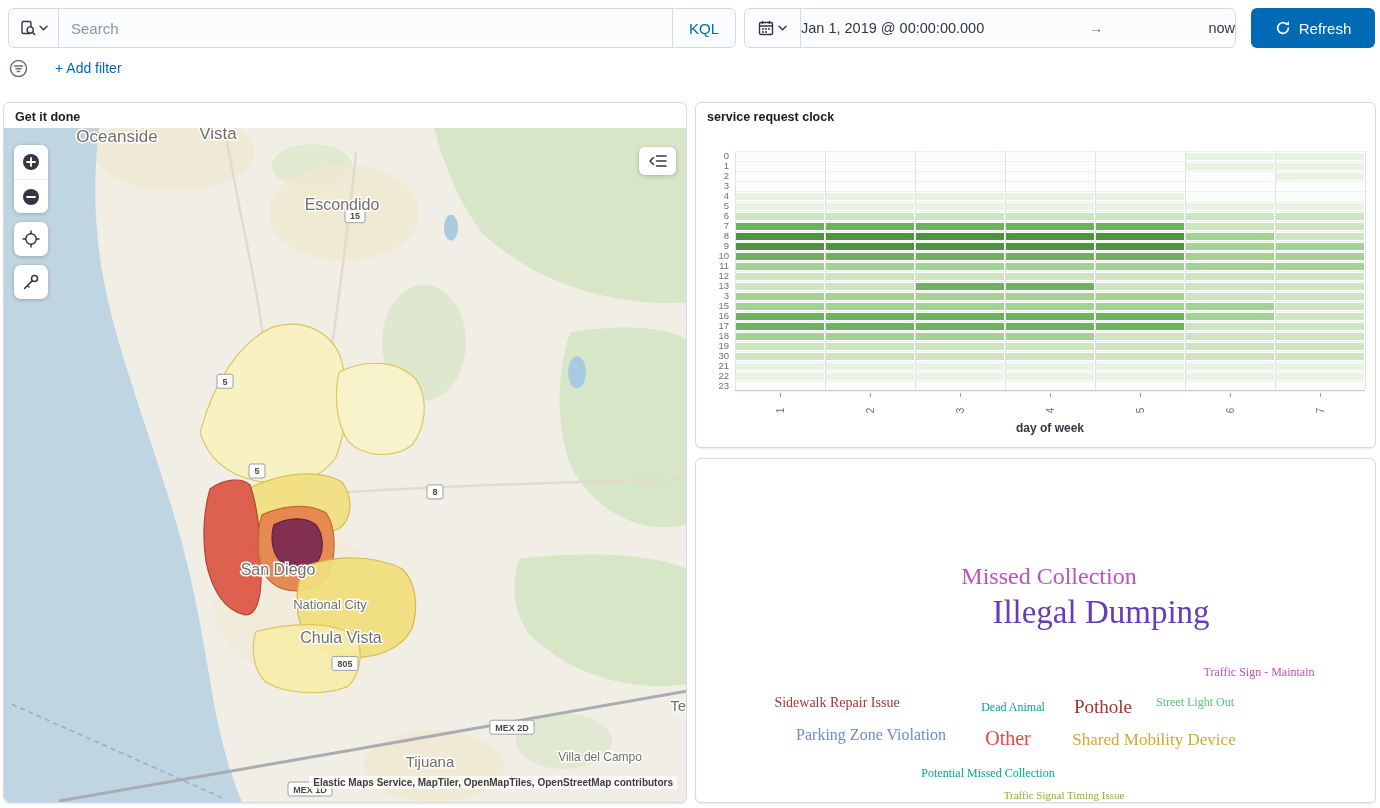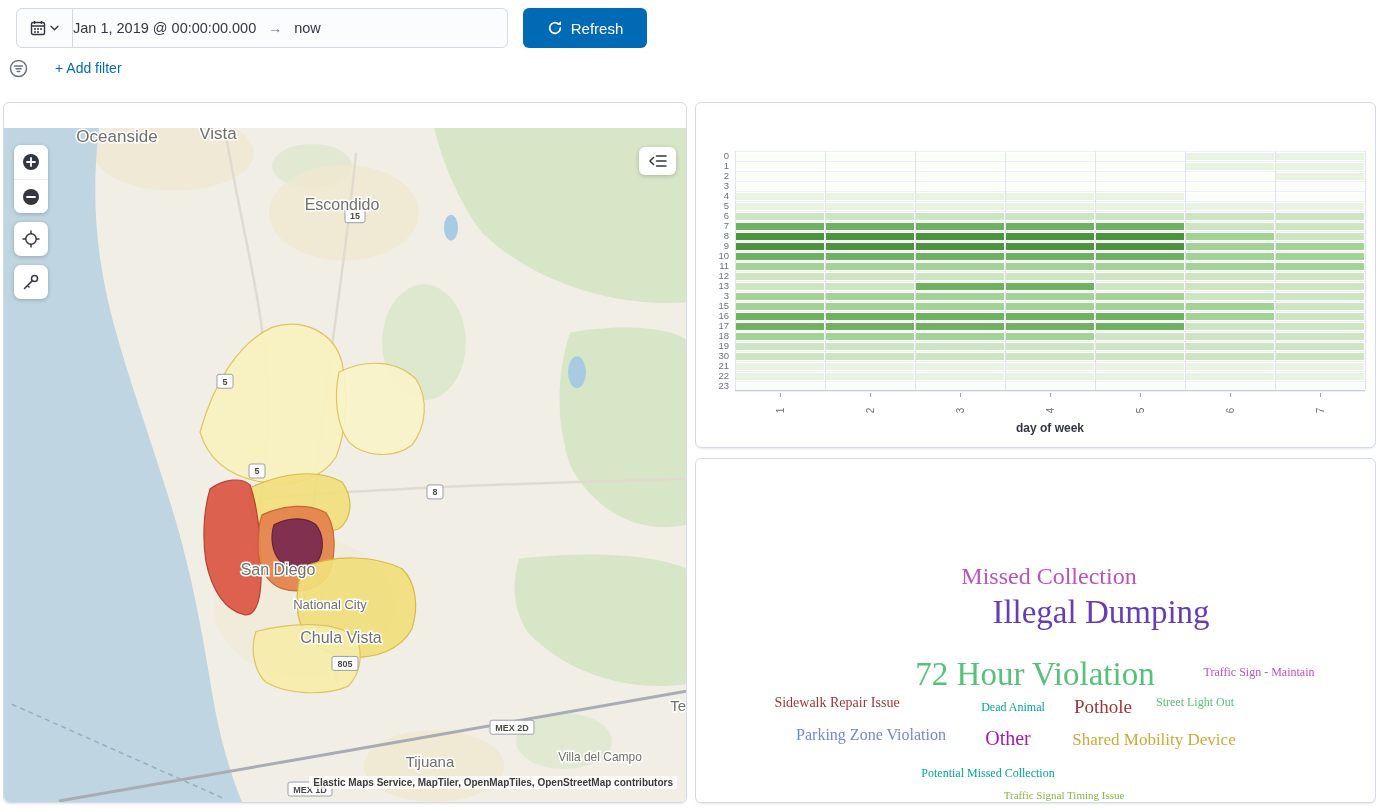--- a/index.html
+++ b/index.html
@@ -15,21 +15,21 @@
                      background:transparent; border:none; border-right:1px solid #d3dae6; cursor:pointer; }
   .search-input { flex:1; border:none; outline:none; background:transparent; font-size:15px;
                   padding:0 12px; color:#343741; font-family:"Liberation Sans",sans-serif; }
   .search-input::placeholder { color:#8b95a5; }
   .kql-btn { border:none; border-left:1px solid #d3dae6; background:transparent; color:#006bb4;
              font-size:15px; padding:0 16px; cursor:pointer; font-family:"Liberation Sans",sans-serif; }
   .date-group { margin-left:8px; width:492px; height:40px; display:flex; align-items:stretch;
                 border:1px solid #d3dae6; border-radius:6px; background:#fbfcfd; }
   .date-quick-btn { width:56px; display:flex; align-items:center; justify-content:center; gap:4px;
                     background:transparent; border:none; border-right:1px solid #d3dae6; cursor:pointer; }
-  .date-display { flex:1; display:flex; align-items:center; justify-content:flex-start; gap:12px;
+  .date-display { flex:1; display:flex; align-items:center; justify-content:space-between; gap:12px;
                   font-size:14.5px; color:#343741; }
   .date-btn { background:transparent; border:none; font-size:14.5px; color:#343741; cursor:pointer;
               font-family:"Liberation Sans",sans-serif; }
   .range-arrow { color:#69707d; font-size:14px; }
   .refresh-btn { margin-left:15px; width:124px; height:40px; background:#006bb4; border:none;
                  border-radius:6px; color:#fff; font-size:15px; display:flex; align-items:center;
                  justify-content:center; gap:8px; cursor:pointer; font-family:"Liberation Sans",sans-serif; }
 
   
   .filter-bar { position:absolute; left:8px; top:56px; height:24px; display:flex; align-items:center; }
@@ -85,20 +85,34 @@
   #tagcloud { position:absolute; inset:0; }
   .tag { position:absolute; transform:translate(-50%,-50%); white-space:nowrap; cursor:pointer;
          font-family:Liberation Serif, serif;margin-top:42px; }
 </style>
 </head>
 <body>
 
 <div class="page">
 
   <div class="top-bar">
+    <div class="search-group">
+      <button class="saved-query-btn">
+        <svg width="16" height="16" viewBox="0 0 16 16">
+          <rect x="2" y="1.5" width="9" height="12" rx="1.5" fill="none" stroke="#343741" stroke-width="1.4"></rect>
+          <circle cx="10.2" cy="10" r="3.1" fill="#fff" stroke="#343741" stroke-width="1.4"></circle>
+          <path d="M12.4 12.3 L14.6 14.5" stroke="#343741" stroke-width="1.6" stroke-linecap="round"></path>
+        </svg>
+        <svg width="9" height="6" viewBox="0 0 9 6">
+          <path d="M1 1.3 L4.5 4.7 L8 1.3" fill="none" stroke="#343741" stroke-width="1.4" stroke-linecap="round"></path>
+        </svg>
+      </button>
+      <input class="search-input" type="text" placeholder="Search" style="">
+      <button class="kql-btn">KQL</button>
+    </div>
 
     <div class="date-group">
       <button class="date-quick-btn">
         <svg width="16" height="16" viewBox="0 0 16 16">
           <rect x="1.5" y="2.5" width="13" height="12" rx="1.5" fill="none" stroke="#343741" stroke-width="1.4"></rect>
           <path d="M4.5 1 v3 M11.5 1 v3 M1.5 6 h13" stroke="#343741" stroke-width="1.4"></path>
           <path d="M4 9 h2 M7 9 h2 M10 9 h2 M4 12 h2 M7 12 h2" stroke="#343741" stroke-width="1.3"></path>
         </svg>
         <svg width="9" height="6" viewBox="0 0 9 6">
           <path d="M1 1.3 L4.5 4.7 L8 1.3" fill="none" stroke="#343741" stroke-width="1.4" stroke-linecap="round"></path>
@@ -124,20 +138,21 @@
     <button class="filter-icon-btn">
       <svg width="21" height="21" viewBox="0 0 21 21">
         <circle cx="10.5" cy="10.5" r="8" fill="none" stroke="#69707d" stroke-width="1.5"></circle>
         <path d="M6.5 8 h8 M8 10.8 h5 M9.3 13.6 h2.4" stroke="#69707d" stroke-width="1.5" stroke-linecap="round"></path>
       </svg>
     </button>
     <button class="add-filter-btn">+ Add filter</button>
   </div>
 
   <section class="panel map-panel">
+    <div class="panel-title">Get it done</div>
     <div class="map">
       <svg class="basemap" viewBox="0 0 682 676" preserveAspectRatio="none">
         <rect width="682" height="676" fill="#f1eee6"></rect>
 
         <path d="M430,0 L682,0 L682,175 C610,180 530,155 478,105 C455,75 440,38 430,0 Z" fill="#d7e6c6"></path>
         <path d="M566,205 C625,195 668,202 682,212 L682,398 C640,408 592,388 566,338 C552,295 552,248 566,205 Z" fill="#d7e6c6"></path>
         <path d="M515,432 C605,422 662,432 682,442 L682,558 C622,566 562,546 524,506 C508,482 508,456 515,432 Z" fill="#d7e6c6"></path>
         <ellipse cx="420" cy="215" rx="42" ry="58" fill="#d7e6c6" opacity="0.75"></ellipse>
         <ellipse cx="308" cy="38" rx="40" ry="22" fill="#d7e6c6" opacity="0.6"></ellipse>
         <ellipse cx="560" cy="615" rx="48" ry="28" fill="#d7e6c6" opacity="0.6"></ellipse>
@@ -247,20 +262,21 @@
           <path d="M8.5 2 H18 M8.5 7 H18 M8.5 12 H18" stroke="#343741" stroke-width="1.5" stroke-linecap="round"></path>
           <path d="M5.5 3.5 L2 7 L5.5 10.5" fill="none" stroke="#343741" stroke-width="1.5" stroke-linecap="round" stroke-linejoin="round"></path>
         </svg>
       </button>
 
       <div class="attribution">Elastic Maps Service, MapTiler, OpenMapTiles, OpenStreetMap contributors</div>
     </div>
   </section>
 
   <section class="panel heatmap-panel">
+    <div class="panel-title">service request clock</div>
     <div class="hm-wrap">
       <div id="hm-ylabels">
           <div class="hm-ylab" style="top: 0px;">0</div>
           <div class="hm-ylab" style="top: 10px;">1</div>
           <div class="hm-ylab" style="top: 20px;">2</div>
           <div class="hm-ylab" style="top: 30px;">3</div>
           <div class="hm-ylab" style="top: 40px;">4</div>
           <div class="hm-ylab" style="top: 50px;">5</div>
           <div class="hm-ylab" style="top: 60px;">6</div>
           <div class="hm-ylab" style="top: 70px;">7</div>
@@ -501,27 +517,26 @@
           <div class="hm-xlab" style="left: 585px;">7</div>
         </div>
       <div class="hm-xtitle">day of week</div>
     </div>
   </section>
 
   <section class="panel tagcloud-panel">
     <div id="tagcloud">
         <div class="tag" style="left: 353px; top: 75px; font-size: 24px; color: rgb(188, 82, 188);">Missed Collection</div>
         <div class="tag" style="left: 405px; top: 111px; font-size: 33px; color: rgb(102, 61, 184);">Illegal Dumping</div>
-        <div class="tag" style="left: 339px; top: 173px; font-size: 33px; color: rgb(87, 193, 123);">72 Hour Violation</div>
         <div class="tag" style="left: 563px; top: 171px; font-size: 12px; color: rgb(188, 82, 188);">Traffic Sign - Maintain</div>
         <div class="tag" style="left: 141px; top: 202px; font-size: 14px; color: rgb(158, 53, 51);">Sidewalk Repair Issue</div>
         <div class="tag" style="left: 317px; top: 206px; font-size: 12px; color: rgb(0, 166, 155);">Dead Animal</div>
         <div class="tag" style="left: 407px; top: 206px; font-size: 19px; color: rgb(158, 53, 51);">Pothole</div>
         <div class="tag" style="left: 499px; top: 201px; font-size: 12px; color: rgb(87, 193, 123);">Street Light Out</div>
         <div class="tag" style="left: 175px; top: 234px; font-size: 16px; color: rgb(111, 135, 216);">Parking Zone Violation</div>
-        <div class="tag" style="left: 312px; top: 237px; font-size: 20px; color: #a21caf;">Other</div>
+        <div class="tag" style="left: 312px; top: 237px; font-size: 20px; color: #ef4444;">Other</div>
         <div class="tag" style="left: 458px; top: 239px; font-size: 17px; color: rgb(207, 168, 58);">Shared Mobility Device</div>
         <div class="tag" style="left: 292px; top: 272px; font-size: 12px; color: rgb(0, 166, 155);">Potential Missed Collection</div>
         <div class="tag" style="left: 368px; top: 294px; font-size: 11px; color: rgb(138, 179, 63);">Traffic Signal Timing Issue</div>
       </div>
   </section>
 
 </div>
 
 </body></html>

